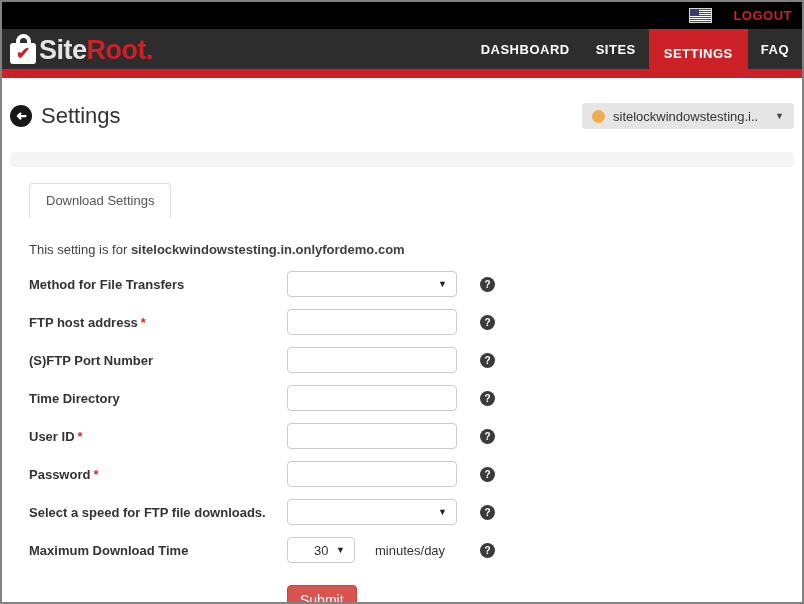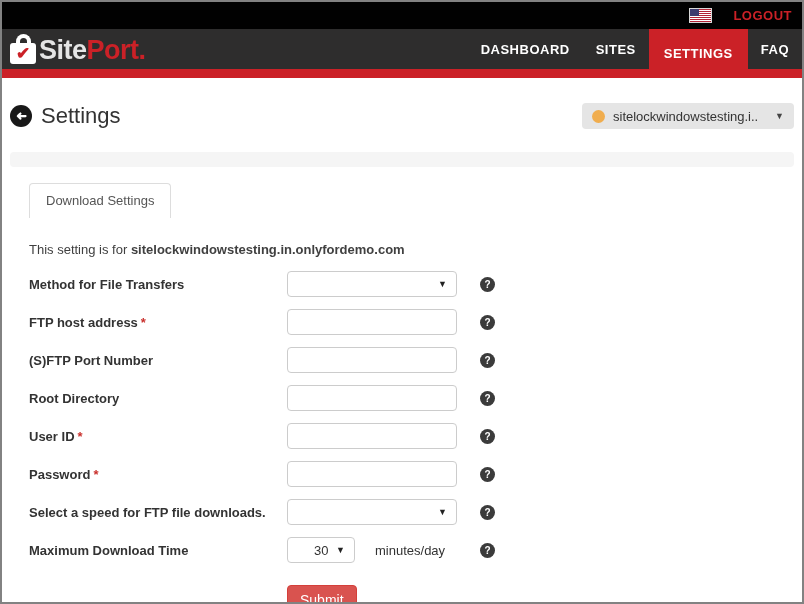--- a/index.html
+++ b/index.html
@@ -112,21 +112,21 @@
 </div>
 
 <div class="navbar">
   <div class="brand">
     <span class="lock-icon">
       <span class="shackle"></span>
       <span class="lock-body">
         <span class="lock-check">✔</span>
       </span>
     </span>
-    <span class="brand-text"><span class="brand-site">Site</span><span class="brand-lock">Port</span><span class="brand-dot">.</span></span>
+    <span class="brand-text"><span class="brand-site">Site</span><span class="brand-lock">Root</span><span class="brand-dot">.</span></span>
   </div>
   <div class="nav-items">
     <div class="nav-item">DASHBOARD</div>
     <div class="nav-item">SITES</div>
     <div class="nav-item active">SETTINGS</div>
     <div class="nav-item">FAQ</div>
   </div>
 </div>
 <div class="red-stripe"></div>
 
@@ -169,21 +169,21 @@
         <span class="help">?</span>
       </div>
       <div class="frow">
         <div class="flabel"><span>(S)FTP Port Number</span></div>
         <div class="controls">
           <input type="text" class="txt" placeholder="" style="">
         </div>
         <span class="help">?</span>
       </div>
       <div class="frow">
-        <div class="flabel"><span>Root Directory</span></div>
+        <div class="flabel"><span>Time Directory</span></div>
         <div class="controls">
           <input type="text" class="txt" placeholder="" style="">
         </div>
         <span class="help">?</span>
       </div>
       <div class="frow">
         <div class="flabel"><span>User ID</span><span class="req">*</span></div>
         <div class="controls">
           <input type="text" class="txt" placeholder="" style="">
         </div>

